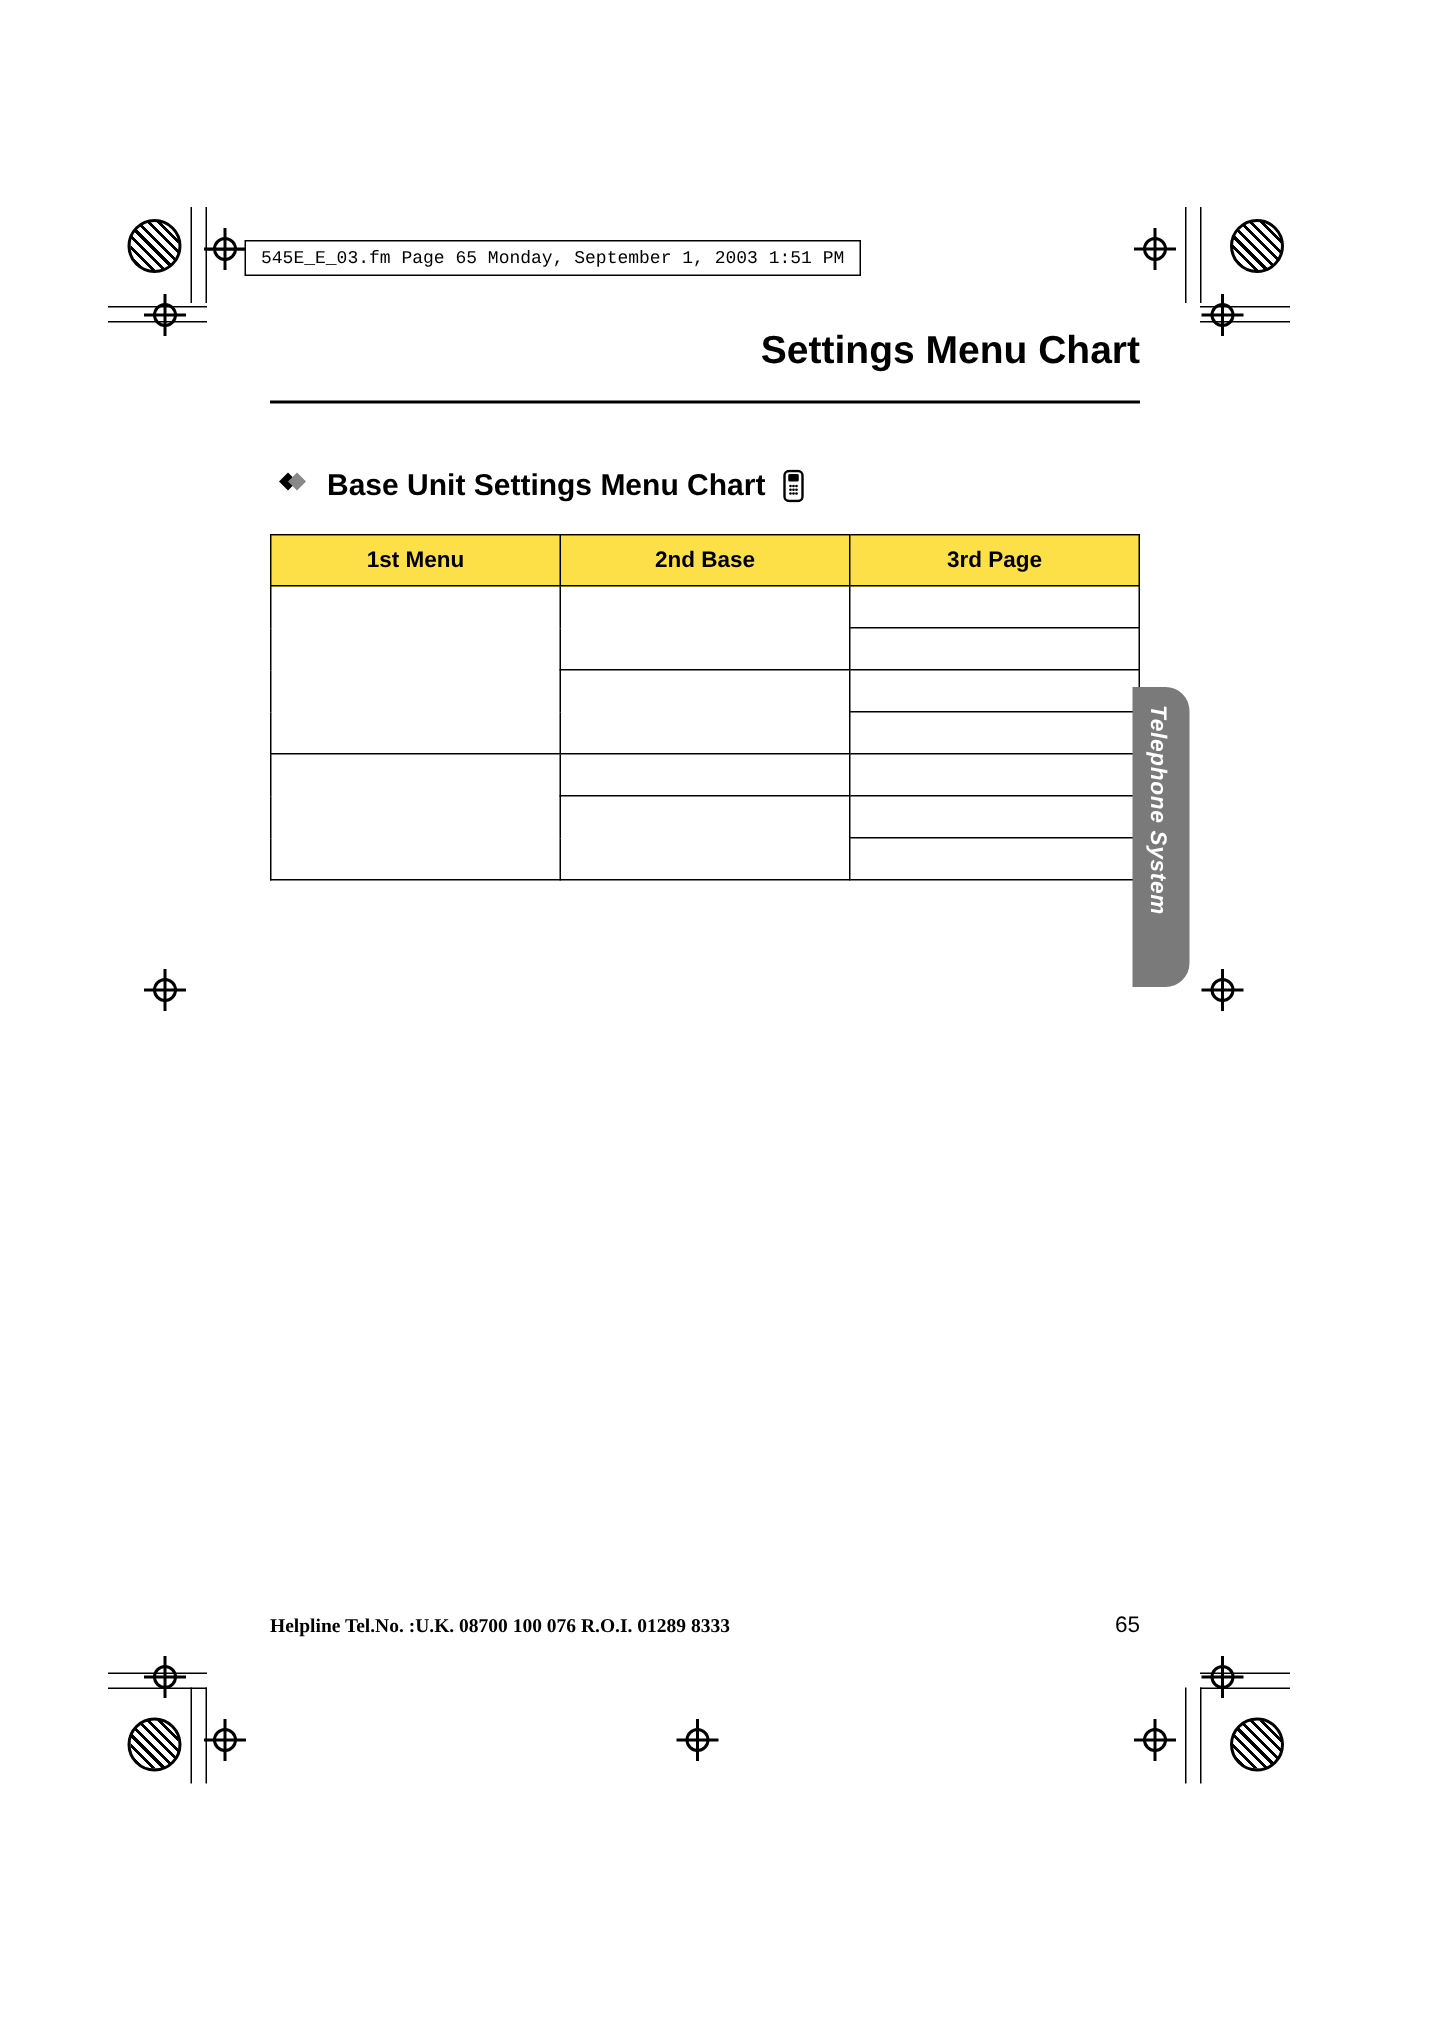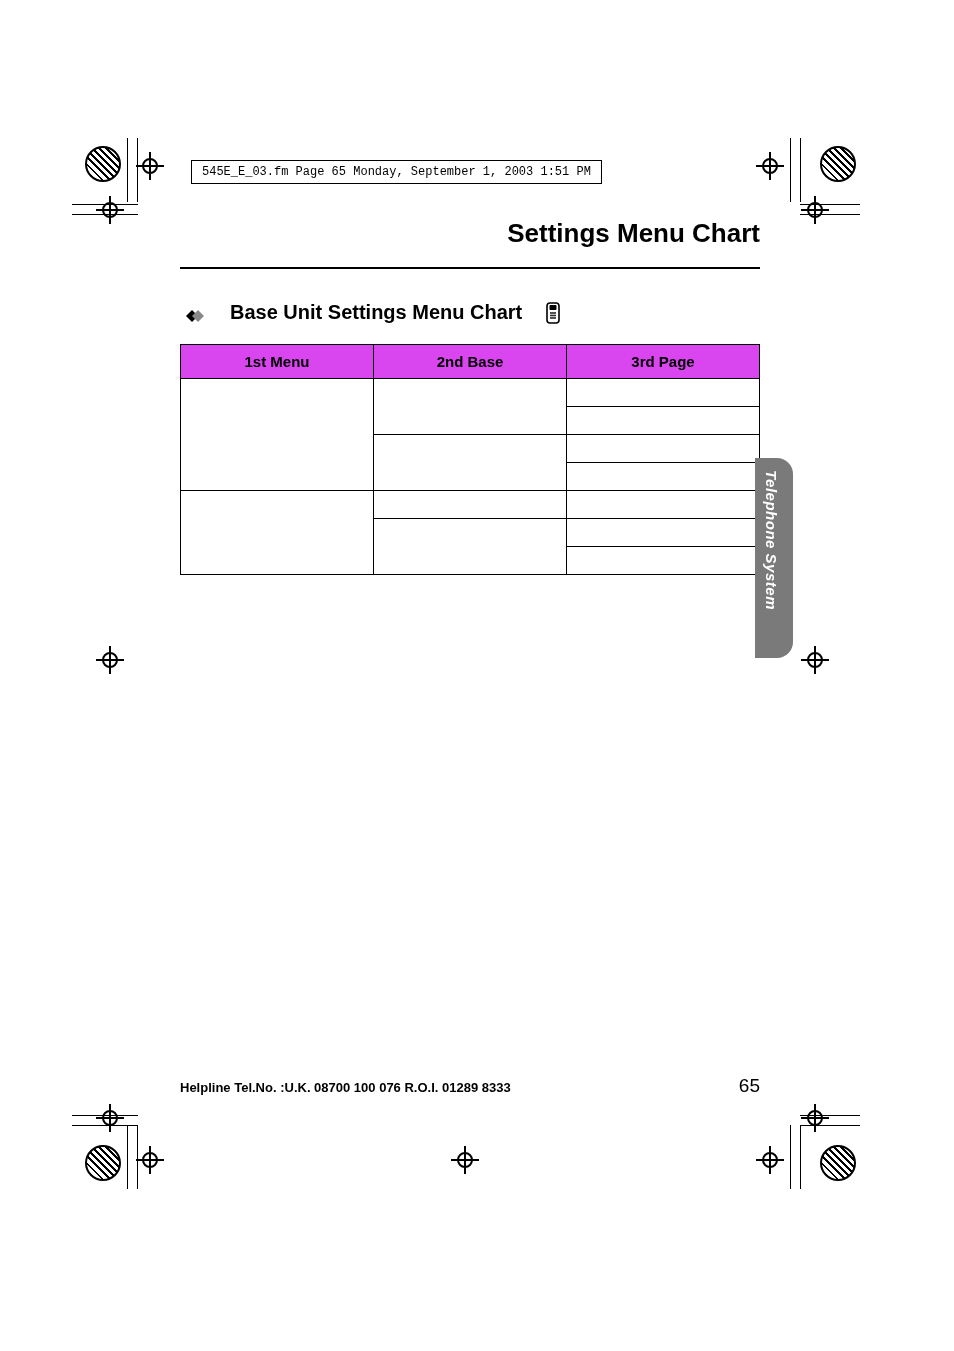--- a/index.html
+++ b/index.html
@@ -17,43 +17,43 @@
 
   .hline { position: absolute; height: 1px; background: #000; }
   .vline { position: absolute; width: 1px; background: #000; }
 
   .crop-frame-top-left  .vline.a { left: 127px; top: 138px; height: 64px; }
   .crop-frame-top-left  .vline.b { left: 137px; top: 138px; height: 64px; }
   .crop-frame-top-left  .hline.a { left: 72px;  top: 204px; width: 66px; }
   .crop-frame-top-left  .hline.b { left: 72px;  top: 214px; width: 66px; }
 
   
-  .fm-header-box { position: absolute; left: 163px; top: 160px; border: 1px solid #000; padding: 4px 10px 4px 10px; font-family: "Courier New", monospace; font-size: 12px; white-space: nowrap; margin-left: 28px; }
+  .fm-header-box { position: absolute; left: 163px; top: 160px; border: 1px solid #000; padding: 4px 10px 4px 10px; font-family: "Courier New", monospace; font-size: 12px; white-space: nowrap; }
   .fm-header-lead { position: absolute; left: 137px; top: 166px; width: 26px; height: 1px; background: #000; }
 
   
   .content { position: absolute; left: 180px; top: 218px; width: 580px; }
   .section-title { font-size: 26px; font-weight: bold; text-align: right; padding-bottom: 18px; border-bottom: 2px solid #000; }
-  .subsection-row { display: flex; align-items: flex-end; gap: 24px; margin-top: 32px; }
+  .subsection-row { display: flex; align-items: flex-start; gap: 12px; margin-top: 44px; }
   .sub-title { font-size: 20px; font-weight: bold; }
   .diamond-bullet svg { display: block; }
 
   table.menu-chart { border-collapse: collapse; width: 100%; margin-top: 20px; }
   table.menu-chart th, table.menu-chart td { border: 1px solid #000; }
-  table.menu-chart th { background: #d946ef; font-weight: bold; padding: 8px 0; font-size: 15px; }
+  table.menu-chart th { background: #fde047; font-weight: bold; padding: 8px 0; font-size: 15px; }
   table.menu-chart td { height: 28px; }
 
   
   .side-tab { position: absolute; left: 755px; top: 458px; width: 38px; height: 200px; background: #7a7a7a; border-radius: 0 16px 16px 0; }
   .side-tab span { position: absolute; left: 8px; top: 12px; color: #fff; font-style: italic; font-weight: bold; font-size: 15px; writing-mode: vertical-rl; text-orientation: mixed; letter-spacing: 0.5px; }
 
   
   .footer { position: absolute; left: 180px; top: 1075px; width: 580px; font-size: 13px; display: flex; justify-content: space-between; align-items: baseline; }
-  .footer .helpline { font-weight: bold; }
-  .footer .pagenum { font-size: 19px; }
+  .footer .helpline { font-weight: bold; font-family: Liberation Serif, serif; }
+  .footer .pagenum { font-size: 15px; }
 
   
   .phone-icon svg { display: block; }
 </style>
 </head>
 <body>
 
 <div class="page">
 
   <div class="reg-circle hatched" style="left:85px; top:146px;"></div>

